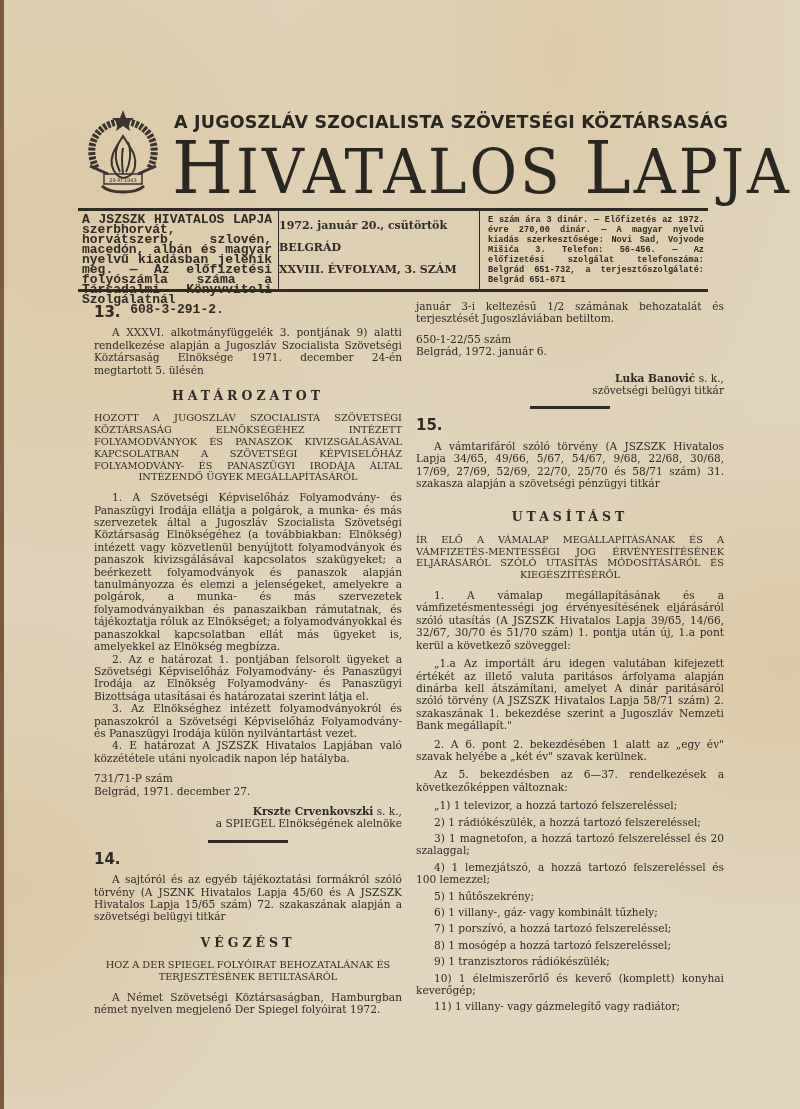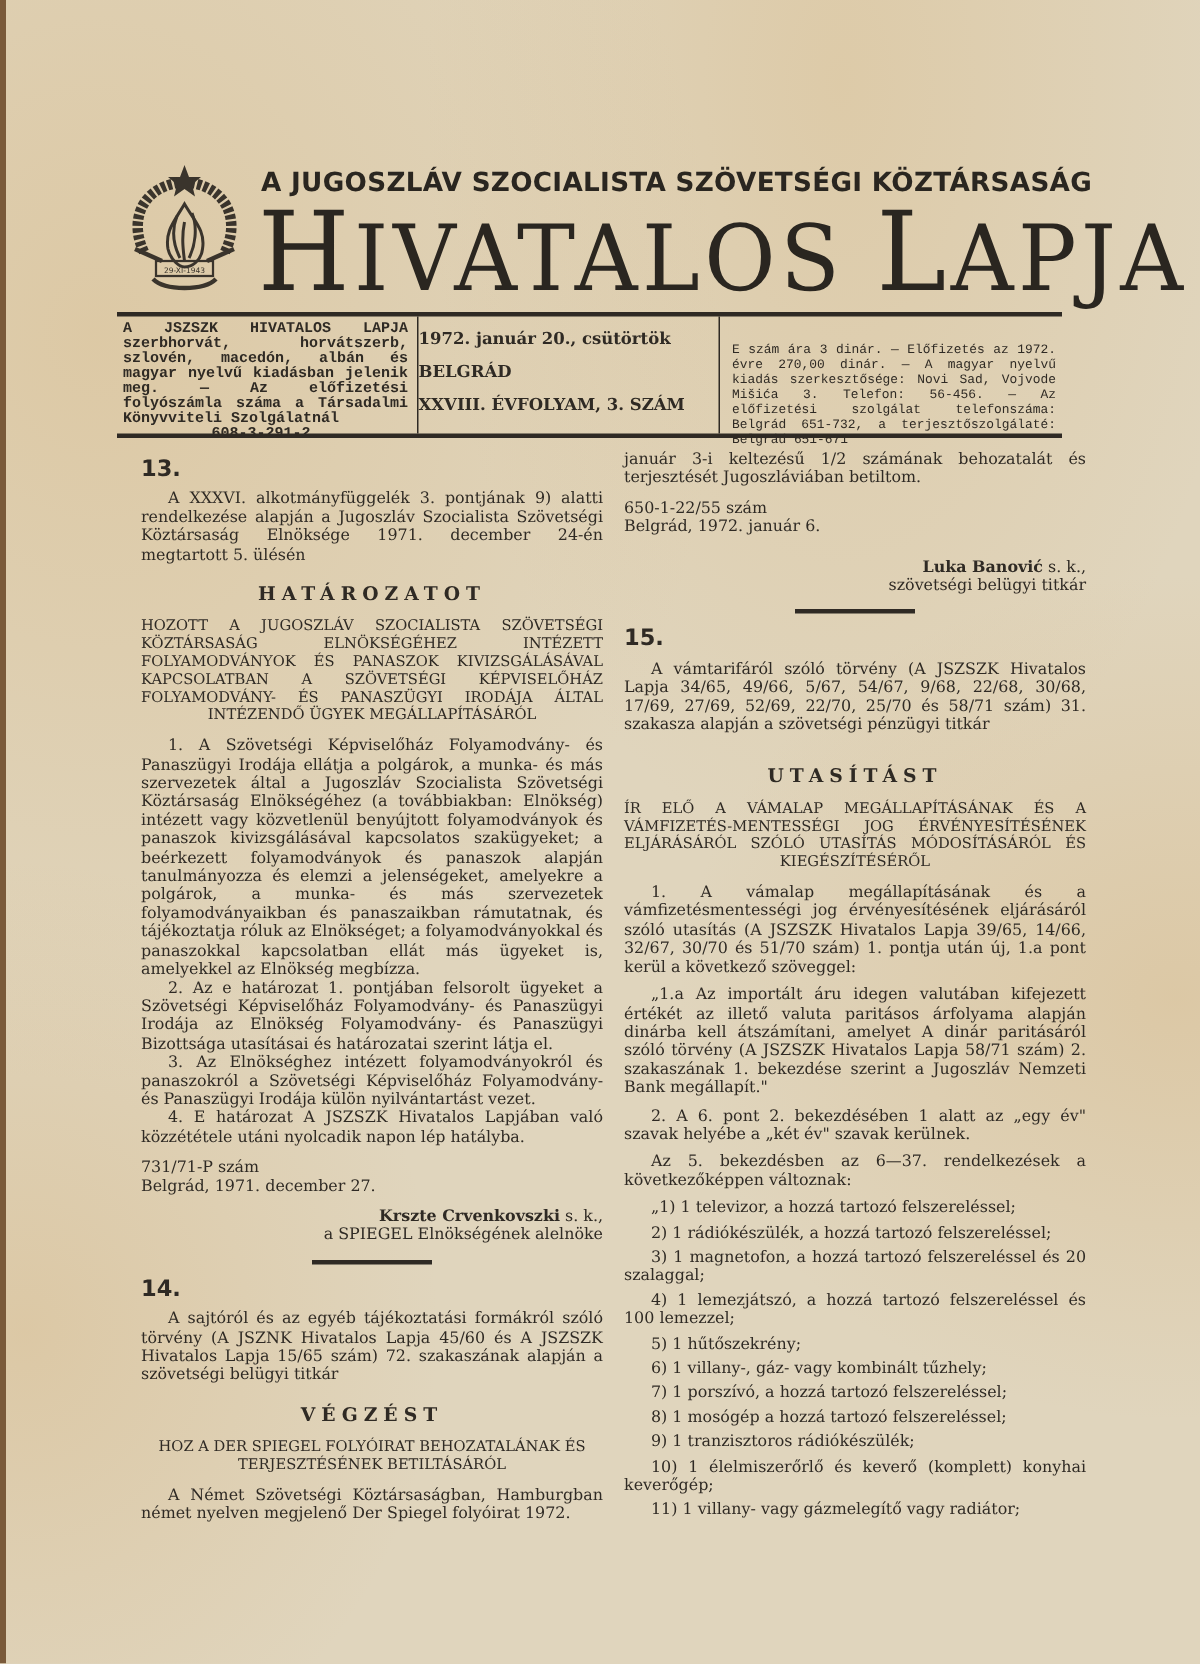--- a/index.html
+++ b/index.html
@@ -21,25 +21,25 @@
   
   .masthead { position: relative; height: 105px; }
   .emblem { position: absolute; left: 2px; top: 8px; width: 86px; height: 90px; }
   .republic { position: absolute; left: 96px; top: 12px; font-family: "DejaVu Sans", sans-serif; font-size: 17.5px; font-weight: bold; letter-spacing: 0.2px; color: #2a2620; white-space: nowrap; }
   .title { position: absolute; left: 94px; top: 26px; font-family: "DejaVu Serif", serif; font-size: 58px; line-height: 80px; letter-spacing: 3px; color: #2a2620; white-space: nowrap; transform: scaleY(1.05); transform-origin: left top; }
   .title .big { font-size: 70px; }
 
   
   .infobar { position: absolute; left: 0; top: 108px; width: 630px; height: 78px; border-top: 3px solid #2f2a24; border-bottom: 3px solid #2f2a24; display: flex; }
   .info-left, .info-center, .info-right { font-family: "Liberation Mono", monospace; }
-  .info-left { width: 190px; padding: 4px 6px 0 4px; font-size: 10px; line-height: 10px; text-align: justify; font-weight: bold; border-right: 1px solid #2f2a24; }
+  .info-left { width: 190px; padding: 4px 6px 0 4px; font-size: 13px; line-height: 10px; text-align: justify; font-weight: bold; border-right: 1px solid #2f2a24; }
   .info-left .cnum { display: block; text-align: center; }
   .info-center { width: 200px; text-align: left; font-family: "DejaVu Serif", serif; font-weight: bold; font-size: 11px; padding-top: 8px; border-right: 1px solid #2f2a24; }
   .info-center div { margin-bottom: 9px; }
-  .info-right { flex: 1; padding: 17px 4px 0 8px; font-size: 8.6px; line-height: 10px; text-align: justify; font-weight: normal; }
+  .info-right { flex: 1; padding: 4px 4px 0 8px; font-size: 8.6px; line-height: 10px; text-align: justify; font-weight: bold; }
 
   
   .columns { position: absolute; left: 16px; top: 200px; width: 630px; display: flex; justify-content: space-between; }
   .col { width: 308px; font-size: 10.6px; line-height: 12.4px; text-align: justify; }
   .col p { margin: 0; }
   .indent { text-indent: 18px; }
   .num { font-family: "DejaVu Sans", sans-serif; font-weight: bold; font-size: 15px; margin: 6px 0 8px 0; }
   .spaced { text-align: center; font-weight: bold; font-size: 12.5px; letter-spacing: 4px; margin: 14px 0 10px; }
   .subhead { text-align: center; font-weight: normal; font-size: 9.8px; line-height: 11.8px; text-align-last: center; margin-bottom: 8px; }
   .subhead.just { text-align: justify; text-align-last: center; }

